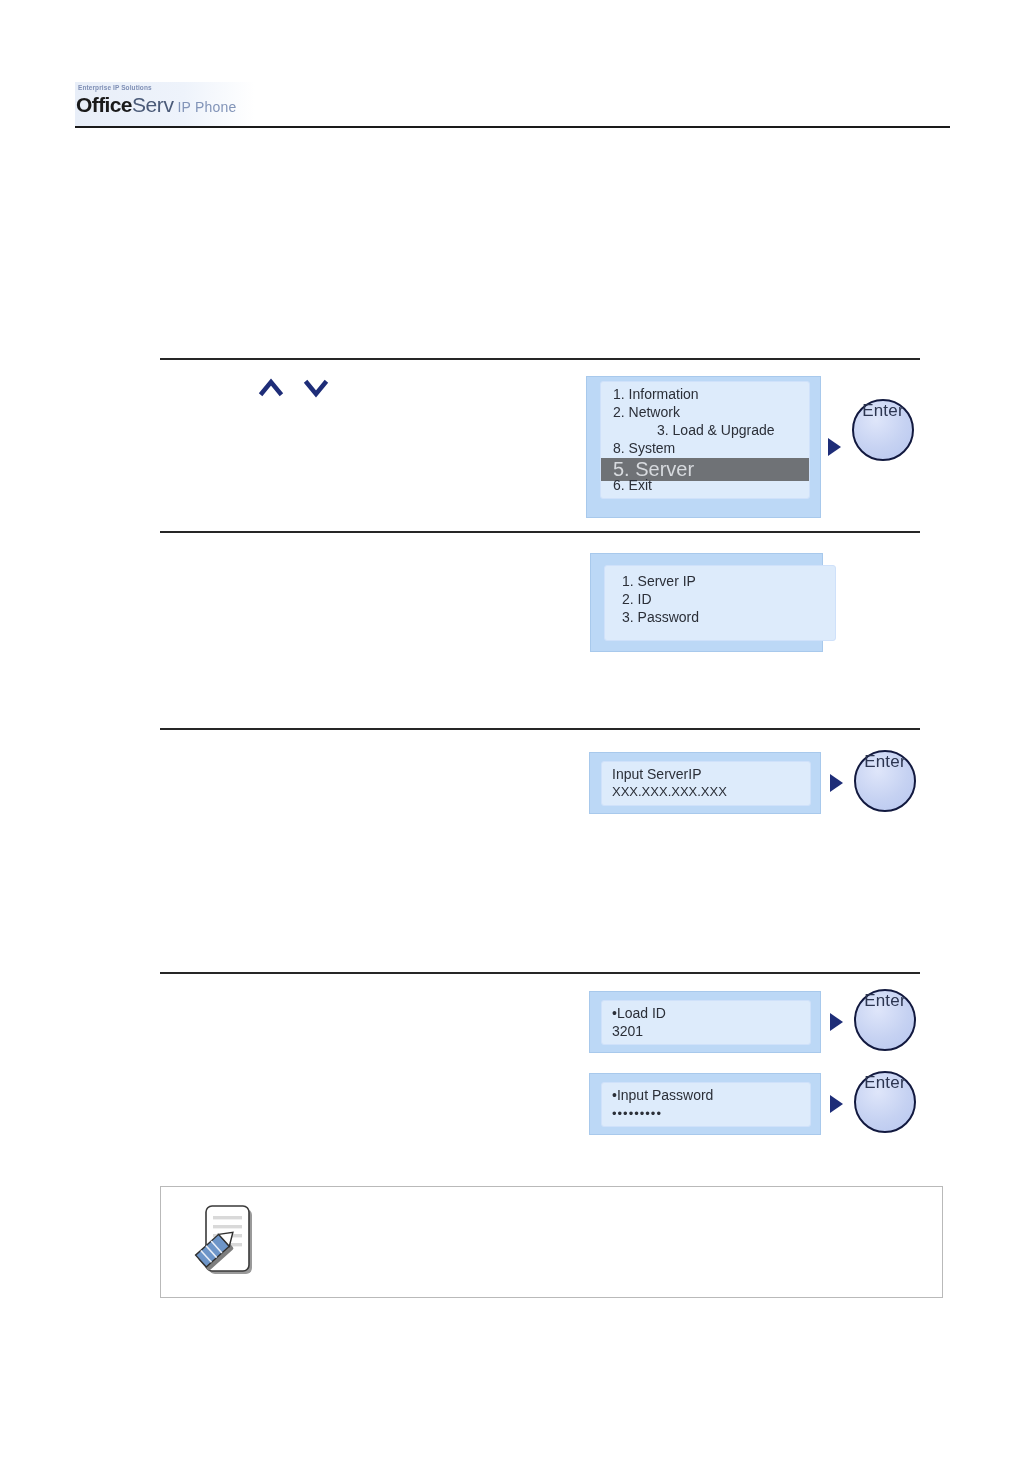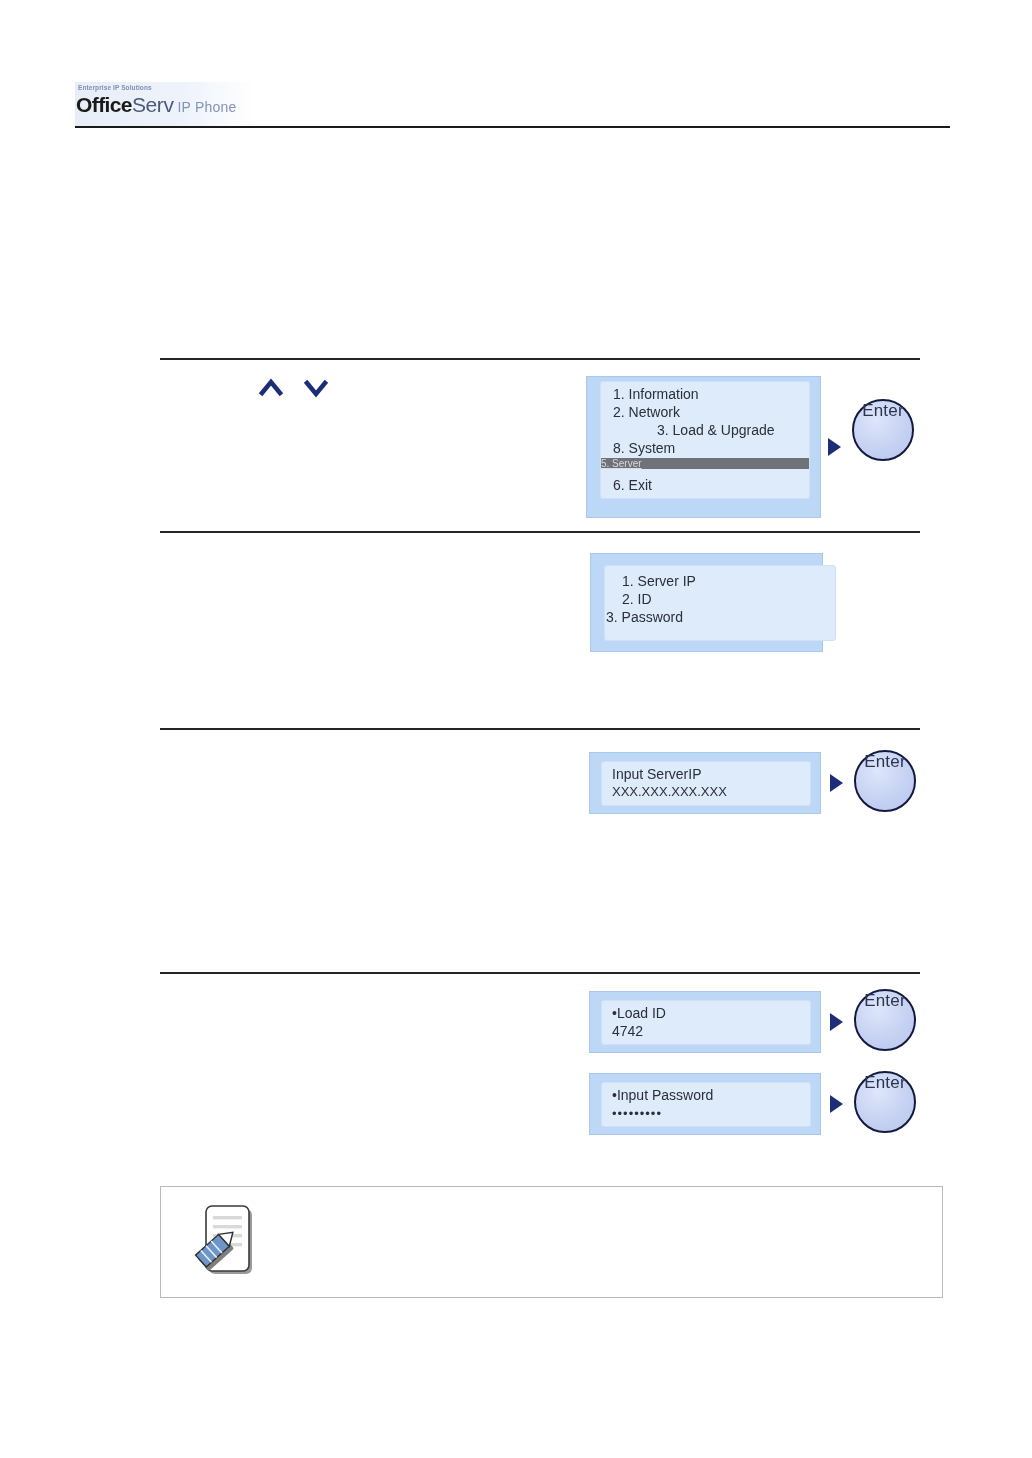--- a/index.html
+++ b/index.html
@@ -218,36 +218,36 @@
   </div>
 </div>
 
 <div class="panel" style="left:586px; top:376px; width:335px; height:142px;">
   <div class="lcd-outer" style="width:235px; height:142px;">
     <div class="lcd-inner" style="left:13px; top:4px; width:210px; height:118px;">
       <div class="lcd-line" style="left:12px; top:4px;  font-size:14px;">1. Information</div>
       <div class="lcd-line" style="left:12px; top:22px; font-size:14px;">2. Network</div>
       <div class="lcd-line" style="left:12px; top:40px; font-size:14px;margin-left:44px;">3. Load &amp; Upgrade</div>
       <div class="lcd-line" style="left:12px; top:58px; font-size:14px;">8. System</div>
-      <div class="lcd-line sel" style="left:0px; top:76px; width:210px; font-size:10px;text-decoration:underline;">5. Server</div>
+      <div class="lcd-line sel" style="left:0px; top:76px; width:210px; padding-left:12px; font-size:20px;">5. Server</div>
       <div class="lcd-line" style="left:12px; top:95px; font-size:14px;">6. Exit</div>
     </div>
   </div>
   <div class="tri" style="left:242px; top:62px;"></div>
   <div class="enter-btn" style="left:266px; top:23px; width:62px; height:62px;">
     <span class="enter-label">Enter</span>
   </div>
 </div>
 
 <div class="panel" style="left:590px; top:553px; width:335px; height:99px;">
   <div class="lcd-outer" style="width:233px; height:99px;">
     <div class="lcd-inner" style="left:13px; top:11px; width:232px; height:76px;">
       <div class="lcd-line" style="left:17px; top:7px;  font-size:14px;">1. Server IP</div>
       <div class="lcd-line" style="left:17px; top:25px; font-size:14px;">2. ID</div>
-      <div class="lcd-line" style="left:1px; top:43px; font-size:14px;">3. Password</div>
+      <div class="lcd-line" style="left:17px; top:43px; font-size:14px;">3. Password</div>
     </div>
   </div>
 </div>
 
 <div class="panel" style="left:589px; top:752px; width:335px; height:62px;">
   <div class="lcd-outer" style="width:232px; height:62px;">
     <div class="lcd-inner" style="left:11px; top:8px; width:210px; height:45px;">
       <div class="lcd-line" style="left:10px; top:4px;  font-size:14px;">Input ServerIP</div>
       <div class="lcd-line" style="left:10px; top:22px; font-size:13px;">XXX.XXX.XXX.XXX</div>
     </div>
@@ -255,21 +255,21 @@
   <div class="tri" style="left:241px; top:22px;"></div>
   <div class="enter-btn" style="left:265px; top:-2px; width:62px; height:62px;">
     <span class="enter-label">Enter</span>
   </div>
 </div>
 
 <div class="panel" style="left:589px; top:991px; width:335px; height:62px;">
   <div class="lcd-outer" style="width:232px; height:62px;">
     <div class="lcd-inner" style="left:11px; top:8px; width:210px; height:45px;">
       <div class="lcd-line" style="left:10px; top:4px;  font-size:14px;">•Load ID</div>
-      <div class="lcd-line" style="left:10px; top:22px; font-size:14px;"> 4742</div>
+      <div class="lcd-line" style="left:10px; top:22px; font-size:14px;"> 3201</div>
     </div>
   </div>
   <div class="tri" style="left:241px; top:22px;"></div>
   <div class="enter-btn" style="left:265px; top:-2px; width:62px; height:62px;">
     <span class="enter-label">Enter</span>
   </div>
 </div>
 
 <div class="panel" style="left:589px; top:1073px; width:335px; height:62px;">
   <div class="lcd-outer" style="width:232px; height:62px;">

